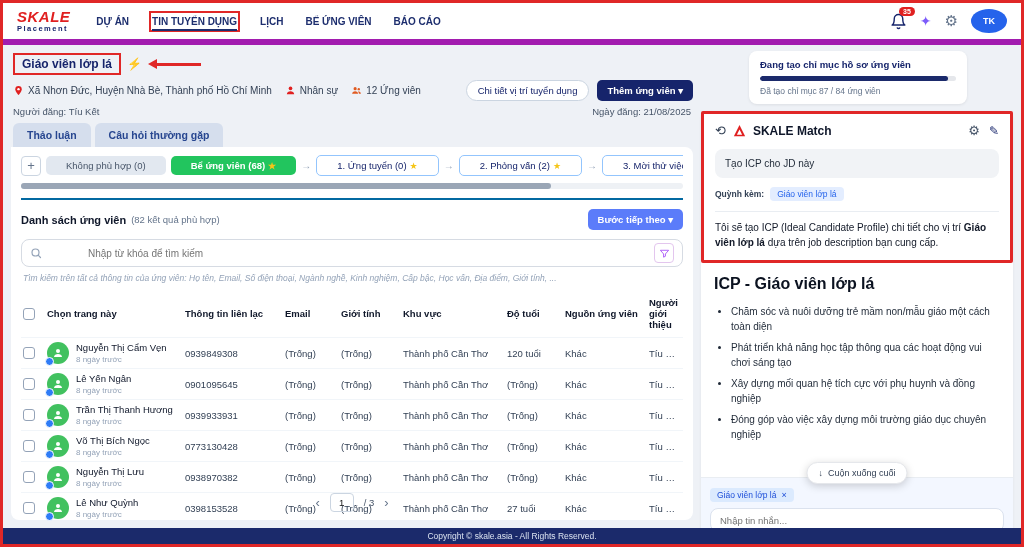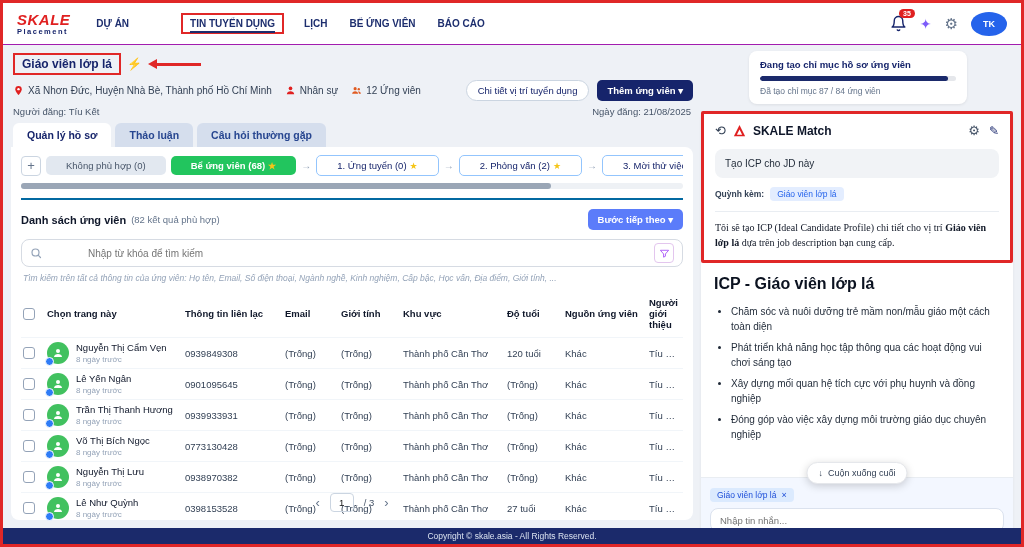--- a/index.html
+++ b/index.html
@@ -1,27 +1,27 @@
 <!DOCTYPE html>
 <html><head>
 <meta charset="utf-8">
 <style>
   *{margin:0;padding:0;box-sizing:border-box;}
   html,body{width:1024px;height:547px;overflow:hidden;}
   body{font-family:"Liberation Sans",sans-serif;background:#eef1f6;color:#1e293b;}
   .page{width:1024px;height:547px;border:3px solid #e02727;position:relative;display:flex;flex-direction:column;background:#eef1f6;overflow:hidden;}
 
   
-  .navbar{height:42px;background:#fff;display:flex;align-items:center;padding:0 14px;gap:16px;border-bottom:1px solid #a21caf;flex-shrink:0;}
+  .navbar{height:42px;background:#fff;display:flex;align-items:center;padding:0 14px;gap:16px;border-bottom:6px solid #a21caf;flex-shrink:0;}
   .logo{display:flex;flex-direction:column;line-height:1;margin-right:8px;cursor:pointer;}
   .logo .t{font-size:15px;font-weight:bold;font-style:italic;color:#e02020;letter-spacing:.5px;}
   .logo .s{font-size:7.5px;color:#16246b;font-weight:bold;letter-spacing:1.5px;margin-top:1px;}
   .nav-items{display:flex;align-items:center;gap:18px;flex:1;}
   .nav-item{font-size:10px;font-weight:bold;color:#1d2e6e;cursor:pointer;padding:4px 2px;white-space:nowrap;}
-  .nav-item.ann{border:2px solid #e02727;padding:3px 7px;margin-left:32px;}
+  .nav-item.ann{border:2px solid #e02727;padding:3px 1px;}
   .nav-item.ann .und{border-bottom:2px solid #1d2e6e;padding-bottom:2px;}
   .nav-right{display:flex;align-items:center;gap:13px;}
   .bell-wrap{position:relative;cursor:pointer;}
   .bell-wrap svg{width:17px;height:17px;display:block;}
   .nbadge{position:absolute;top:-6px;right:-8px;background:#e02020;color:#fff;font-size:7px;font-weight:bold;border-radius:8px;padding:1px 4px;}
   .sparkle{color:#7c5cfa;font-size:14px;cursor:pointer;}
   .gear{color:#64748b;font-size:15px;cursor:pointer;}
   .avatar-top{width:36px;height:24px;border-radius:50%;background:#2563eb;color:#fff;font-size:9px;font-weight:bold;display:flex;align-items:center;justify-content:center;cursor:pointer;}
 
   
@@ -104,21 +104,21 @@
   .mlogo{width:15px;height:15px;}
   .match-title{font-size:12px;font-weight:bold;color:#0f172a;flex:1;}
   .mh-icons{display:flex;gap:9px;align-items:center;}
   .mh-gear{color:#475569;font-size:13px;cursor:pointer;}
   .mh-edit{color:#16246b;font-size:12px;cursor:pointer;}
   .user-bubble{background:#f1f3f6;border-radius:8px;padding:9px 10px;font-size:10px;color:#1f2937;margin-top:11px;}
   .attach-row{display:flex;align-items:center;gap:6px;margin-top:9px;}
   .attach-label{font-size:8.5px;font-weight:bold;color:#334155;}
   .chip{background:#e3edff;color:#2563eb;border-radius:4px;padding:2px 7px;font-size:8.5px;cursor:default;}
   .mdivider{border-top:1px solid #e9edf2;margin:10px 0 8px;}
-  .intro{font-size:10px;color:#111827;line-height:1.5;font-family:Liberation Serif, serif;}
+  .intro{font-size:10px;color:#111827;line-height:1.5;}
   .intro b{font-weight:bold;}
 
   .icp-scroll{flex:1;padding:8px 13px 36px;overflow:hidden;position:relative;min-height:0;}
   .icp-title{font-size:16px;font-weight:bold;color:#0b1220;margin:4px 0 12px;}
   .icp-section{font-size:12px;font-weight:bold;color:#0b1220;margin:2px 0 9px;}
   .icp-list{list-style:disc;padding-left:17px;}
   .icp-list li{font-size:10px;color:#1f2937;line-height:1.45;margin-bottom:7px;}
 
   .scroll-btn{position:absolute;left:50%;transform:translateX(-50%);bottom:60px;background:#fff;border:1px solid #e5e7eb;border-radius:14px;padding:5px 11px;font-size:9px;color:#334155;box-shadow:0 2px 8px rgba(0,0,0,.18);display:flex;gap:5px;align-items:center;cursor:pointer;z-index:3;}
 
@@ -202,21 +202,20 @@
           <button class="btn-navy"><span>Thêm ứng viên</span> <span>▾</span></button>
         </span>
       </div>
 
       <div class="sub-row">
         <span><span>Người đăng:</span> <span>Tíu Kết</span></span>
         <span><span>Ngày đăng:</span> <span>21/08/2025</span></span>
       </div>
 
       <div class="tabs">
-        <span class="tab active">Quản lý hồ sơ</span>
         <span class="tab">Thảo luận</span>
         <span class="tab">Câu hỏi thường gặp</span>
       </div>
 
       <div class="card">
 
         <div class="pipeline">
           <span class="add-stage">+</span>
           <span class="stage gray">
               <span>Không phù hợp (0)</span>

